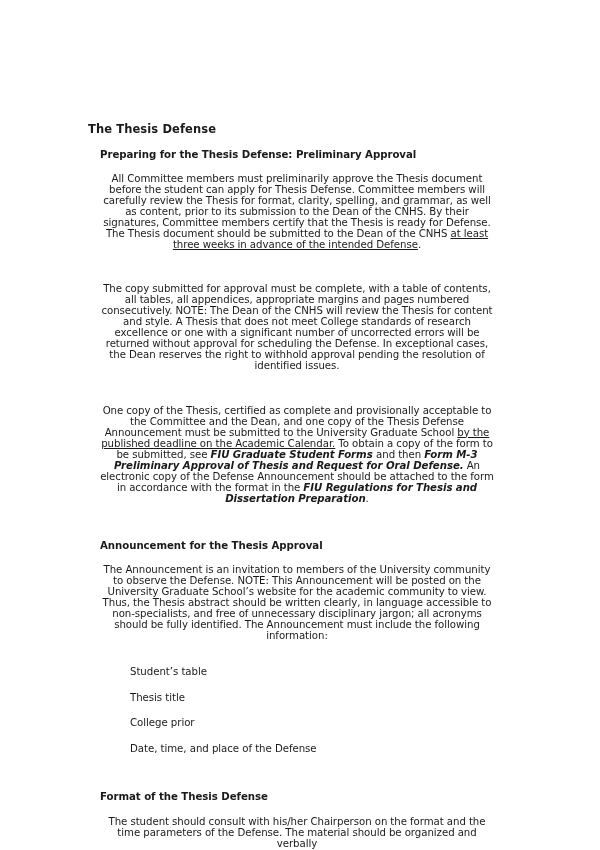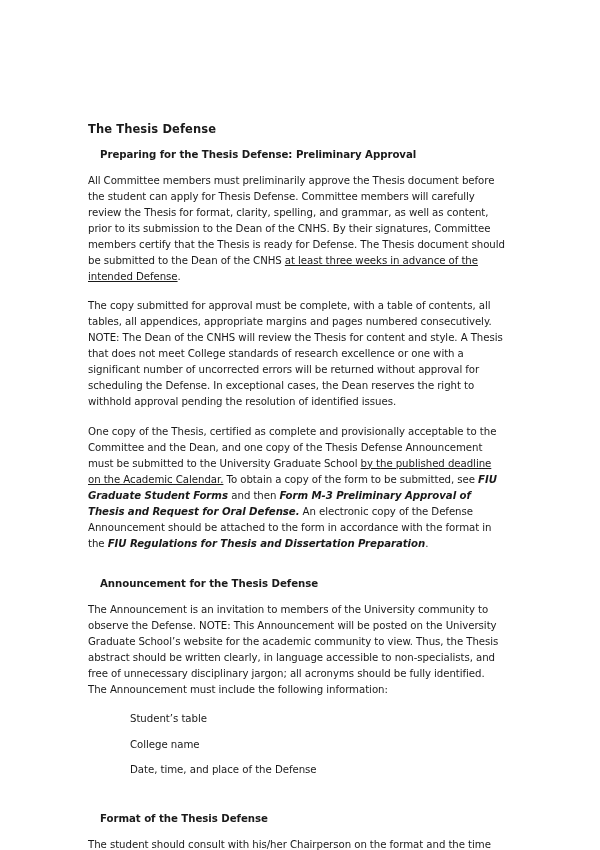--- a/index.html
+++ b/index.html
@@ -37,24 +37,24 @@
   }
   .sec-heading {
     font-size: 10.2px;
     font-weight: bold;
     line-height: 13.2px;
     margin: 12px;
     letter-spacing: -0.05px;
   }
   .para {
     font-size: 10.2px;
-    line-height: 16px;
-    margin: 0;
+    line-height: 11px;
+    margin: 10px;
     letter-spacing: -0.05px;
-    text-align: left;
+    text-align: center;
     word-spacing: -0.1px;
   }
   .gap {
     height: 13.2px;
   }
   .gap-sm {
     height: 11px;
   }
   .gap-lg {
     height: 14px;
@@ -96,28 +96,29 @@
       <p class="para">The copy submitted for approval must be complete, with a table of contents, all tables, all appendices, appropriate margins and pages numbered consecutively.  NOTE: The Dean of the CNHS will review the Thesis for content and style. A Thesis that does not meet College standards of research excellence or one with a significant number of uncorrected errors will be returned without approval for scheduling the Defense.  In exceptional cases, the Dean reserves the right to withhold approval pending the resolution of identified issues.</p>
 
       <div class="gap"></div>
 
       <p class="para"><span>One copy of the Thesis, certified as complete and provisionally acceptable to the Committee and the Dean, and one copy of the Thesis Defense Announcement must be submitted to the University Graduate School </span><span class="u">by the published deadline on the Academic Calendar.</span><span>  To obtain a copy of the form to be submitted, see </span><span class="bi">FIU Graduate Student Forms </span><span> and then </span><span class="bi">Form M-3 Preliminary Approval of Thesis and Request for Oral Defense.</span><span>  An electronic copy of the Defense Announcement should be attached to the form in accordance with the format in the </span><span class="bi">FIU Regulations for Thesis and Dissertation Preparation</span><span>.</span></p>
     </div>
 
     <div class="gap"></div>
 
     <div>
-      <div class="sec-heading">Announcement for the Thesis Defense</div>
+      <div class="sec-heading">Announcement for the Thesis Approval</div>
       <p class="para">The Announcement is an invitation to members of the University community to observe the Defense.  NOTE:  This Announcement will be posted on the University Graduate School’s website for the academic community to view.  Thus, the Thesis abstract should be written clearly, in language accessible to non-specialists, and free of unnecessary disciplinary jargon; all acronyms should be fully identified.  The Announcement must include the following information:</p>
 
       <div class="gap-lg"></div>
 
       <div class="list-block">
         <div class="list-item">Student’s table</div>
-        <div class="list-item">College name</div>
+        <div class="list-item">Thesis title</div>
+        <div class="list-item">College prior</div>
         <div class="list-item">Date, time, and place of the Defense</div>
       </div>
     </div>
 
     <div class="gap-sm"></div>
 
     <div>
       <div class="sec-heading">Format of the Thesis Defense</div>
       <p class="para">The student should consult with his/her Chairperson on the format and the time parameters of the Defense.  The material should be organized and verbally</p>
     </div>

